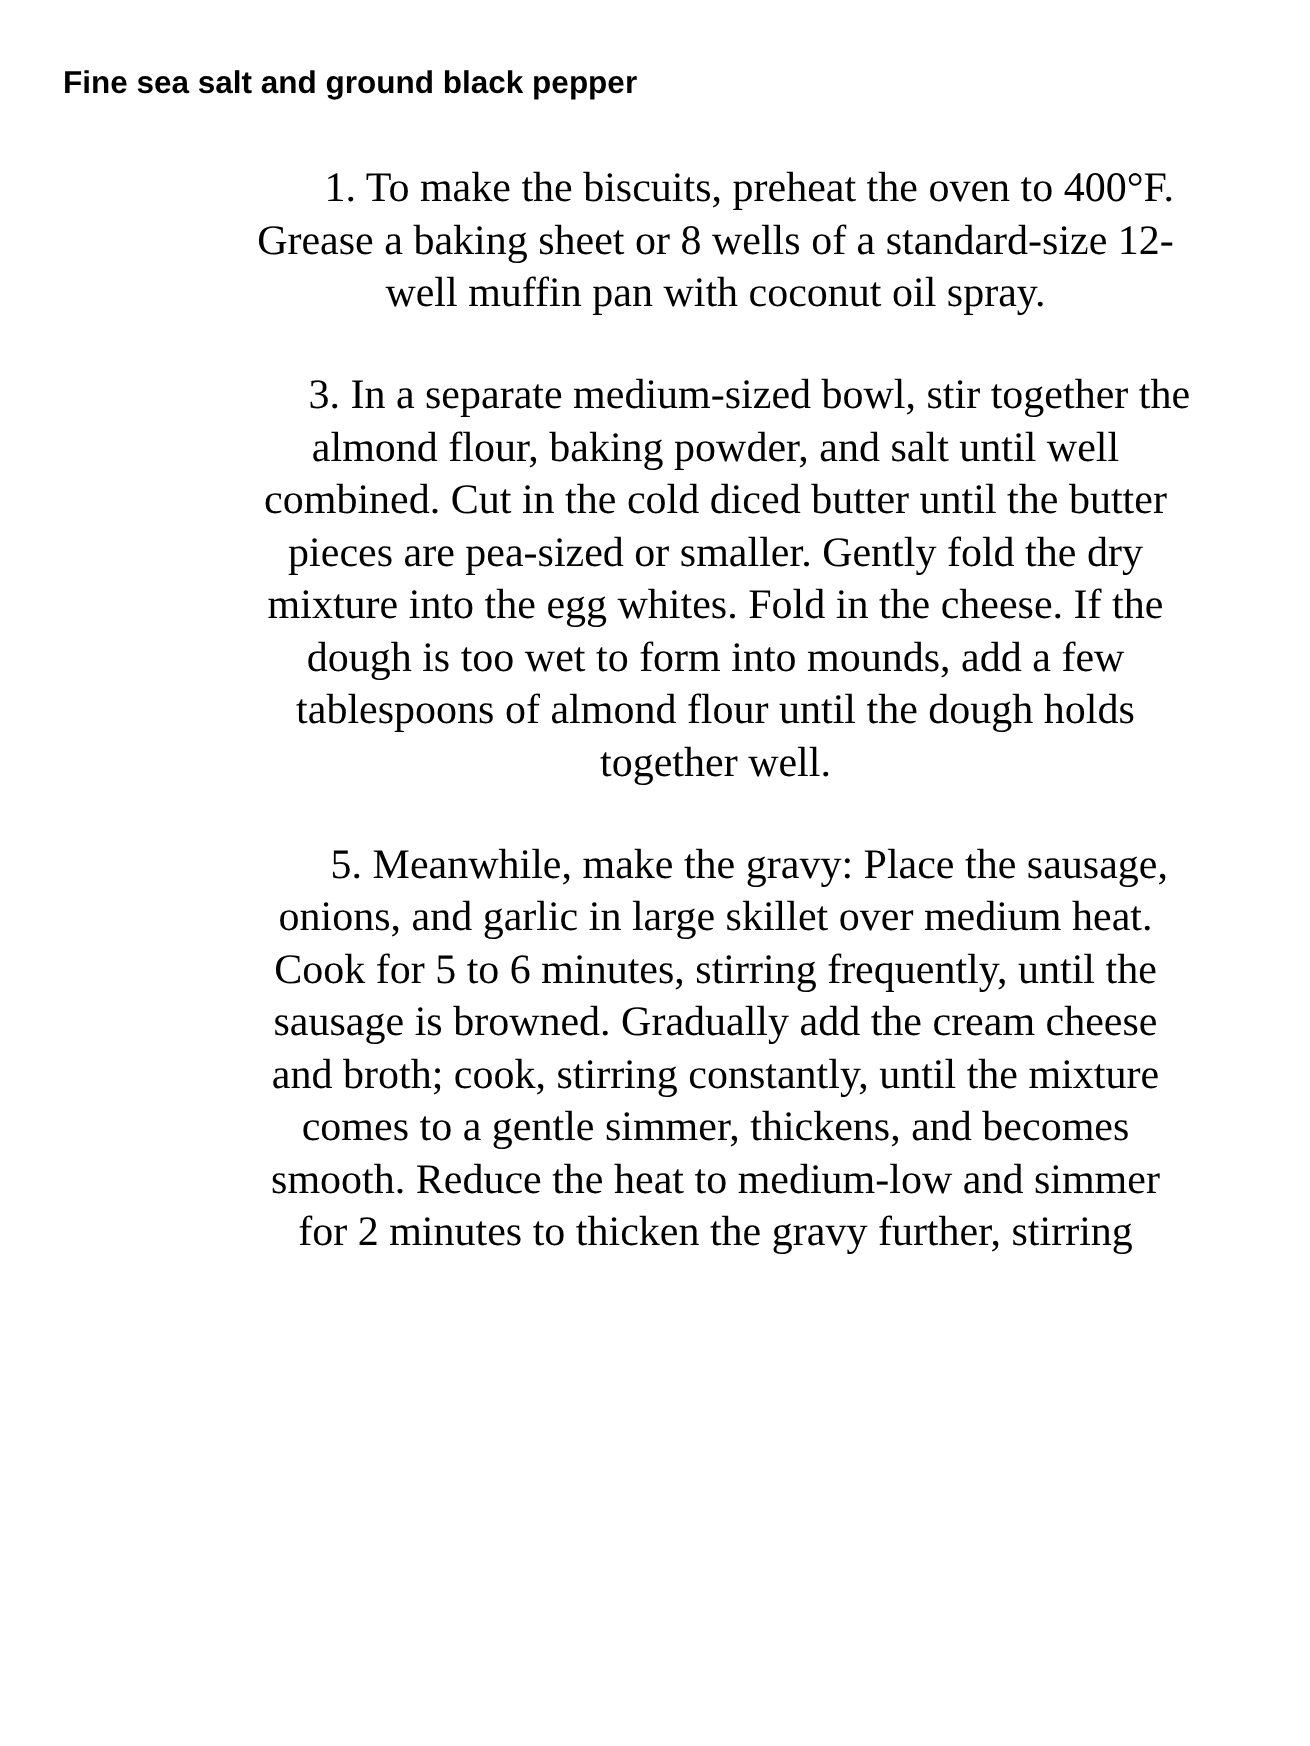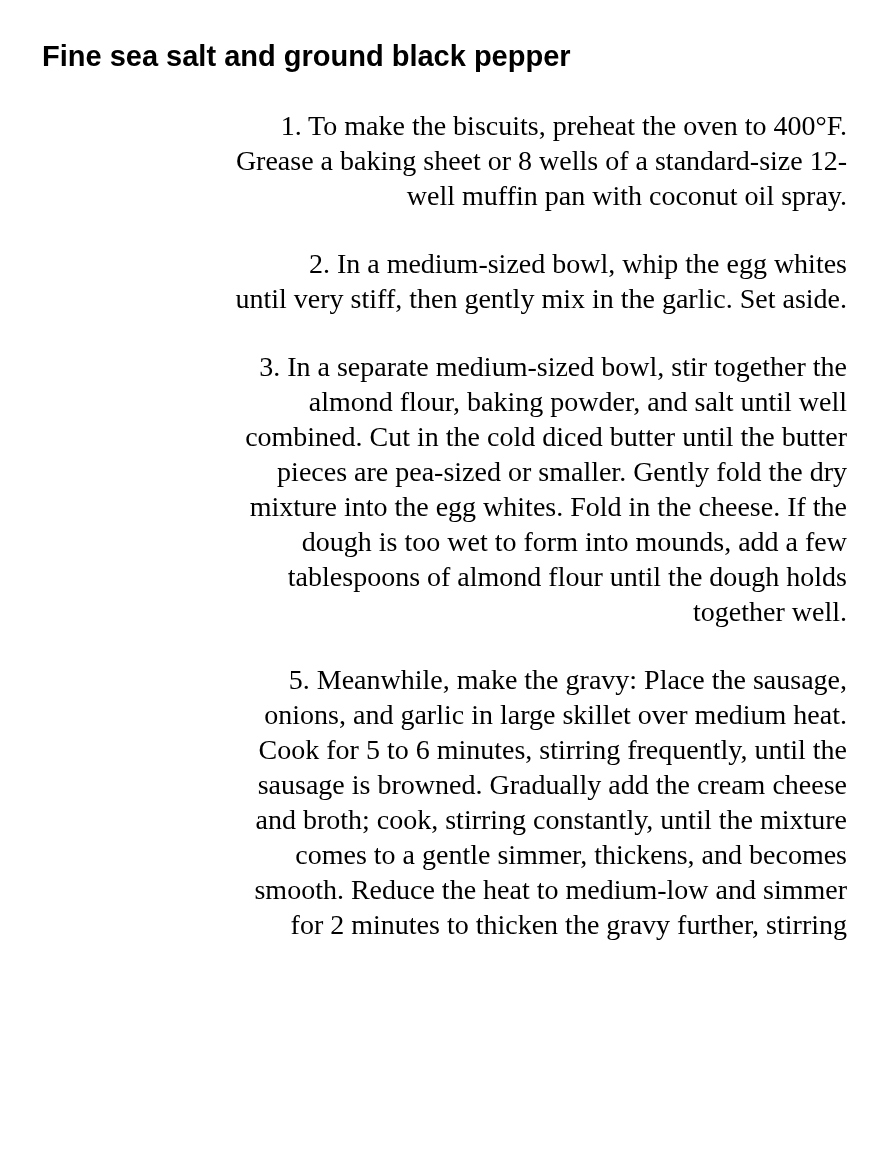--- a/index.html
+++ b/index.html
@@ -11,54 +11,52 @@
     position: relative;
     width: 873px;
     height: 1164px;
     background: #ffffff;
     overflow: hidden;
   }
   .heading {
     margin: 41px 0 0 42px;
     font-family: "Liberation Sans", sans-serif;
     font-weight: 700;
-    font-size: 29px;
+    font-size: 21px;
     line-height: 30px;
     color: #000000;
   }
   .body-text {
     margin: 37px 0 0 103px;
     width: 744px;
     font-family: "Liberation Serif", serif;
     font-size: 28px;
     line-height: 35px;
     color: #000000;
   }
   .para {
     margin: 0 0 33px 4px;
     white-space: pre-line;
     text-indent: 45px;
-    text-align: right;
+    text-align: center;
     font-family: Liberation Serif, serif;
   }
   .para:last-child {
     margin-bottom: 0;
   }
 </style>
 </head>
 <body>
 
 <div class="page">
   <h1 class="heading">Fine sea salt and ground black pepper</h1>
   <div class="body-text">
     <p class="para">1. To make the biscuits, preheat the oven to 400°F.
 Grease a baking sheet or 8 wells of a standard-size 12-
 well muffin pan with coconut oil spray.</p>
-    <p class="para">2. In a medium-sized bowl, whip the egg whites
-until very stiff, then gently mix in the garlic. Set aside.</p>
     <p class="para">3. In a separate medium-sized bowl, stir together the
 almond flour, baking powder, and salt until well
 combined. Cut in the cold diced butter until the butter
 pieces are pea-sized or smaller. Gently fold the dry
 mixture into the egg whites. Fold in the cheese. If the
 dough is too wet to form into mounds, add a few
 tablespoons of almond flour until the dough holds
 together well.</p>
     <p class="para">5. Meanwhile, make the gravy: Place the sausage,
 onions, and garlic in large skillet over medium heat.

